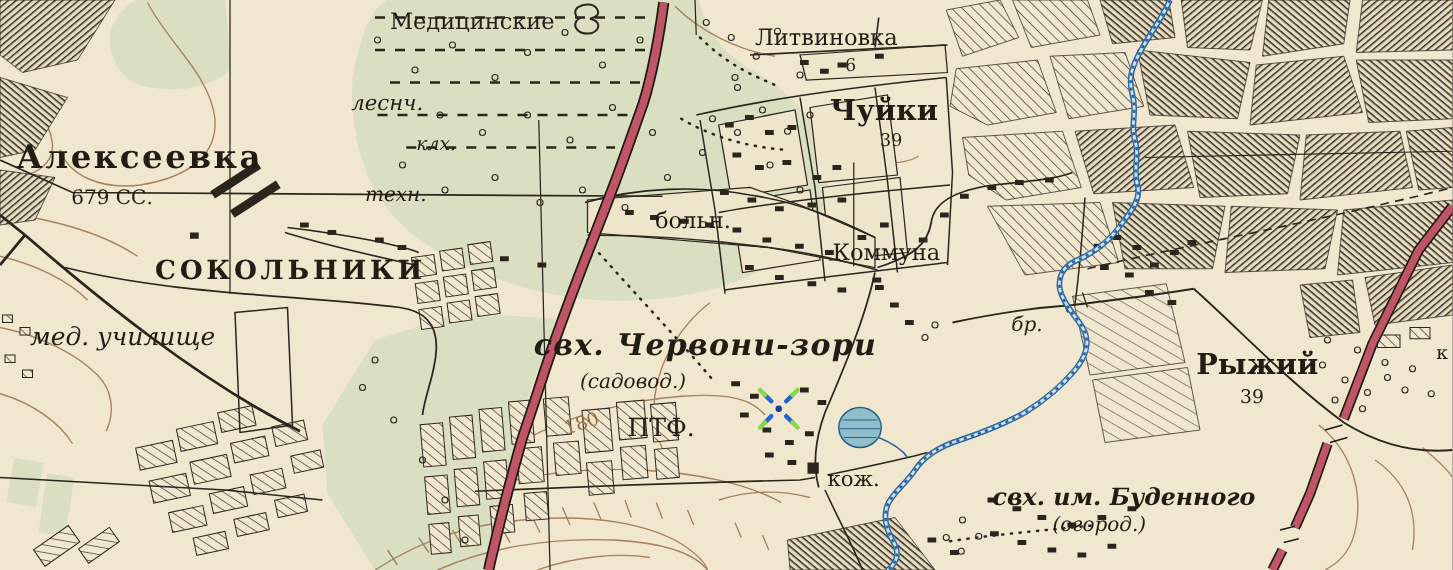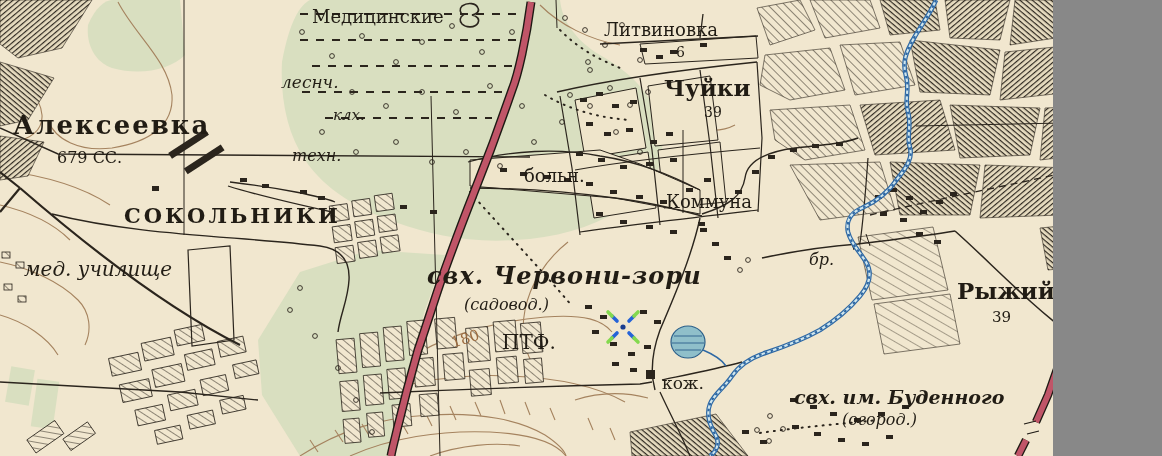--- a/index.html
+++ b/index.html
@@ -1,16 +1,16 @@
 <!DOCTYPE html>
 <html><head>
 <meta charset="utf-8">
 <style>
   html,body{margin:0;padding:0;background:#888;}
-  .stage{width:1053px;height:456px;position:relative;overflow:hidden;
+  .stage{width:1162px;height:456px;position:relative;overflow:hidden;
          font-family:"DejaVu Serif", serif;}
   svg{display:block;}
   text{fill:#211c14;}
   .lbl{font-family:"DejaVu Serif", serif;}
   .it{font-style:italic;}
   .bd{font-weight:bold;}
   .brown{fill:#9c6b3f;}
 </style>
 </head>
 <body>

